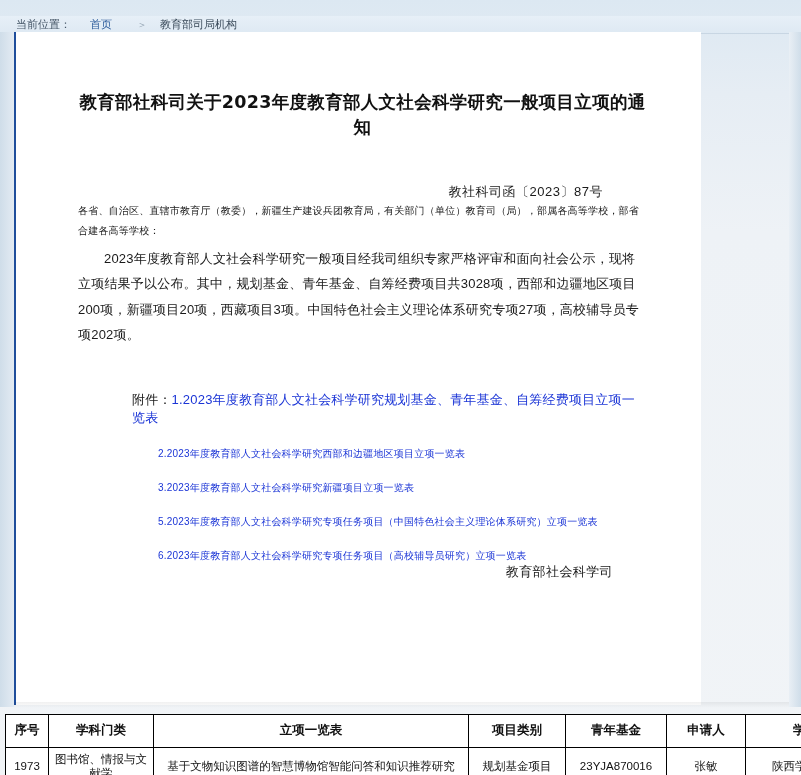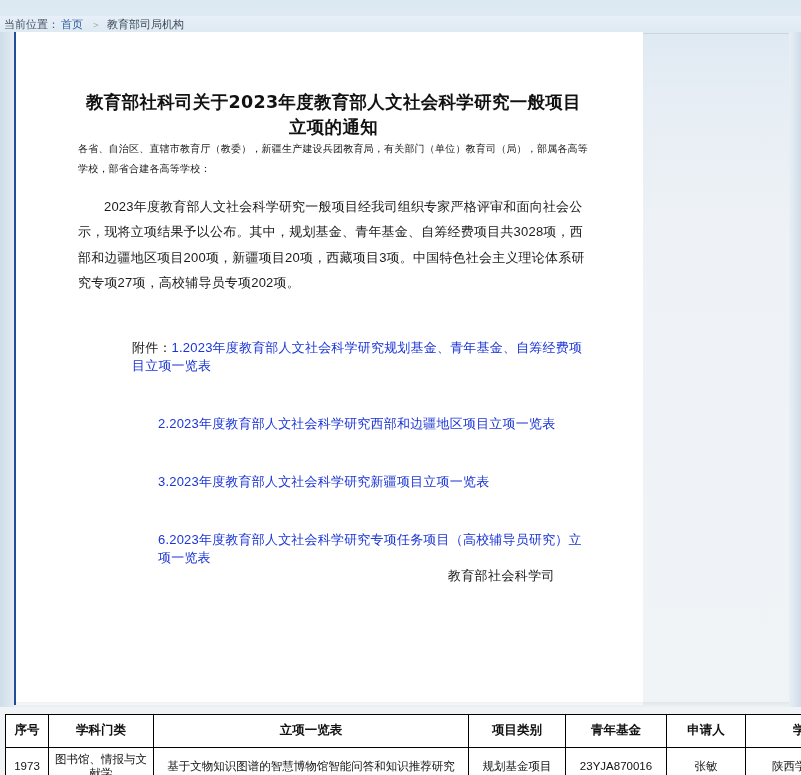--- a/index.html
+++ b/index.html
@@ -24,26 +24,27 @@
   .breadcrumb-bar {
     position: absolute;
     top: 16px;
     left: 0;
     width: 801px;
     height: 18px;
     font-size: 11px;
     color: #445566;
     display: flex;
     align-items: center;
-    padding-left: 4px;
+    padding-left: 16px;
     box-sizing: border-box;
     background: linear-gradient(180deg, rgba(232,240,248,0.9), rgba(222,233,243,0.9));
     border-bottom: 1px solid #c8d6e3;
-  }
-  .breadcrumb-bar .bc-link { color: #2a5a9a; margin: 0 2px; }
+    gap: 7px;
+  }
+  .breadcrumb-bar .bc-link { color: #2a5a9a; margin: 0 12px; }
   .breadcrumb-bar .bc-sep { color: #8a9aaa; margin: 0 6px; font-size: 10px; }
   .breadcrumb-bar .bc-current { color: #3a4a5a; }
 
   
   .left-strip {
     position: absolute;
     left: 0;
     top: 32px;
     width: 14px;
     height: 675px;
@@ -56,21 +57,21 @@
     width: 12px;
     height: 675px;
     background: linear-gradient(270deg, #cfdde9, #e9eff5);
   }
 
   
   .doc {
     position: absolute;
     left: 14px;
     top: 32px;
-    width: 629px;
+    width: 687px;
     height: 673px;
     background: #ffffff;
     box-sizing: border-box;
     border-left: 2px solid #1f4e9c;
     overflow: hidden;
   }
   .doc-inner {
     padding: 28px 54px 0 62px;
   }
   .doc-title {
@@ -91,21 +92,21 @@
     padding-right: 44px;
     letter-spacing: 0.5px;
   }
   .doc-salutation {
     font-size: 10px;
     color: #1a1a1a;
     line-height: 1.95;
     letter-spacing: 0.2px;
   }
   .doc-para {
-    margin-top: 16px;
+    margin-top: 6px;
     font-size: 13px;
     color: #1a1a1a;
     line-height: 1.95;
     text-indent: 26px;
     letter-spacing: 0.2px;
   }
   .attach-intro {
     margin-top: 44px;
     padding-left: 54px;
     font-size: 13px;
@@ -115,23 +116,23 @@
   .attach-intro .alink {
     color: #1b35d6;
     text-decoration: none;
   }
   .attach-list {
     margin: 0;
     padding: 0;
     list-style: none;
   }
   .attach-item {
-    margin-top: 40px;
+    margin-top: 20px;
     padding-left: 80px;
-    font-size: 13px;
+    font-size: 10px;
     letter-spacing: 0.2px;
   }
   .attach-item a {
     color: #1b35d6;
     text-decoration: none;
   }
   .doc-signature {
     text-align: right;
     font-size: 13px;
     color: #1a1a1a;
@@ -200,32 +201,34 @@
   </div>
 
   <div class="left-strip"></div>
   <div class="right-strip"></div>
 
   <div class="doc">
     <div class="doc-inner">
 
       <div class="doc-title">教育部社科司关于2023年度教育部人文社会科学研究一般项目立项的通知</div>
 
+      <div class="doc-number">教社科司函〔2023〕87号</div>
 
       <div class="doc-salutation">各省、自治区、直辖市教育厅（教委），新疆生产建设兵团教育局，有关部门（单位）教育司（局），部属各高等学校，部省合建各高等学校：</div>
 
       <div class="doc-para">2023年度教育部人文社会科学研究一般项目经我司组织专家严格评审和面向社会公示，现将立项结果予以公布。其中，规划基金、青年基金、自筹经费项目共3028项，西部和边疆地区项目200项，新疆项目20项，西藏项目3项。中国特色社会主义理论体系研究专项27项，高校辅导员专项202项。</div>
 
       <div class="attach-intro">
         <span>附件：</span><a class="alink" href="#">1.2023年度教育部人文社会科学研究规划基金、青年基金、自筹经费项目立项一览表</a>
       </div>
 
       <ul class="attach-list">
         <li class="attach-item"><a href="#">2.2023年度教育部人文社会科学研究西部和边疆地区项目立项一览表</a></li>
         <li class="attach-item"><a href="#">3.2023年度教育部人文社会科学研究新疆项目立项一览表</a></li>
+        <li class="attach-item"><a href="#">5.2023年度教育部人文社会科学研究专项任务项目（中国特色社会主义理论体系研究）立项一览表</a></li>
         <li class="attach-item"><a href="#">6.2023年度教育部人文社会科学研究专项任务项目（高校辅导员研究）立项一览表</a></li>
       </ul>
 
       <div class="doc-signature">教育部社会科学司</div>
 
     </div>
   </div>
 
   <div class="scroll-shadow"></div>
 

